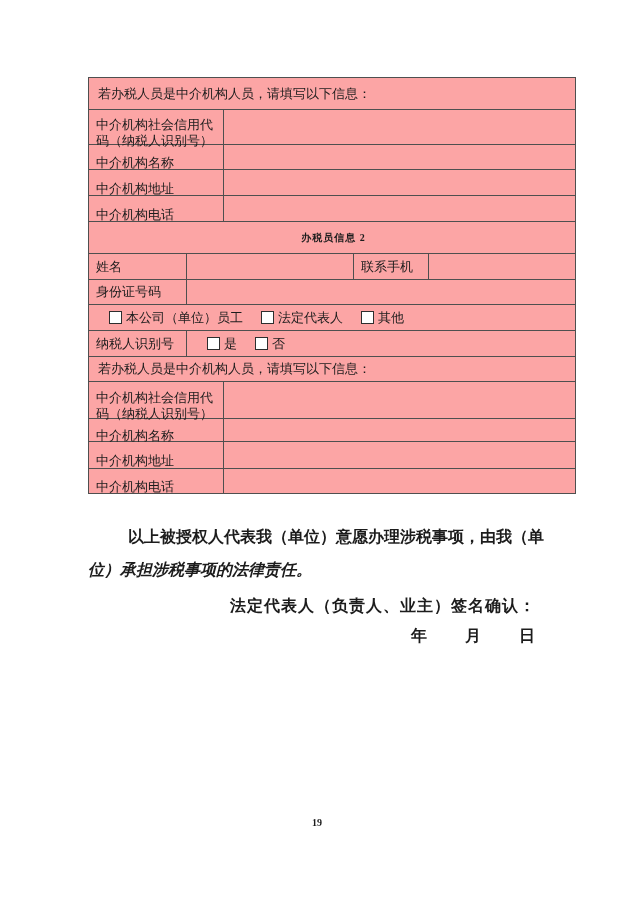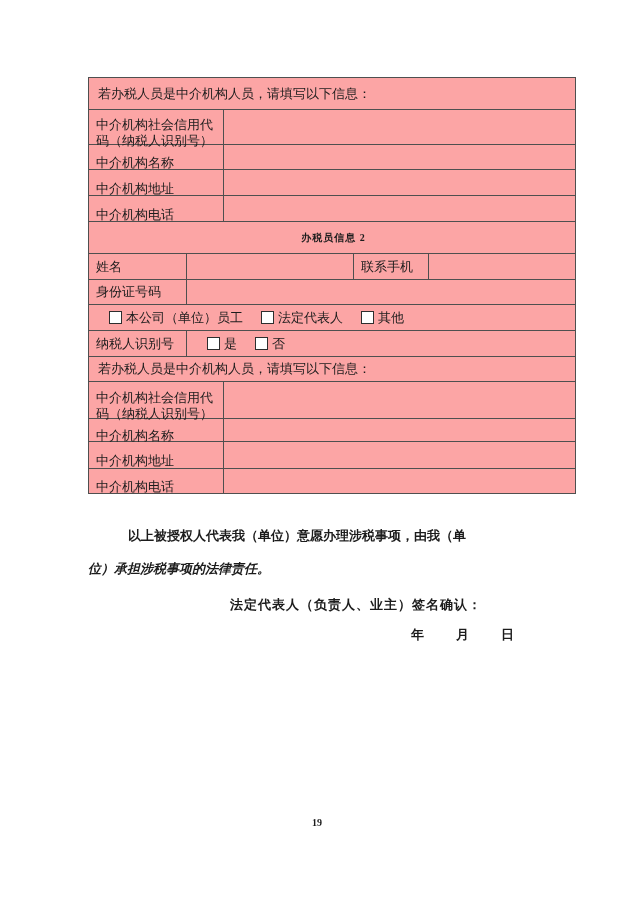--- a/index.html
+++ b/index.html
@@ -29,21 +29,21 @@
   .header-cell{flex:1;justify-content:center;font-weight:bold;font-size:10px;letter-spacing:1px;}
   .h23{height:23px}.h25{height:25px}.h26{height:26px}.h27{height:27px}
   .h31{height:31px}.h32{height:32px}.h35{height:35px}.h37{height:37px}
 
   
   .cbx-cell{padding-left:20px;}
   .opt{display:inline-flex;align-items:center;margin-right:18px;white-space:nowrap;}
   .box{width:11px;height:11px;border:1px solid #2e2e2e;margin-right:4px;flex:none;background:#fff;}
 
   
-  .decl{position:absolute;font-weight:bold;font-size:13px;white-space:nowrap;color:var(--ink);}
+  .decl{position:absolute;font-weight:bold;font-size:16px;white-space:nowrap;color:var(--ink);}
   #decl1{left:128px;top:527px;}
   #decl2{left:88px;top:560px;font-style:italic;}
   #sig{left:230px;top:596px;letter-spacing:1px;}
   #date{left:411px;top:626px;letter-spacing:2px;}
 
   
   .pageno{position:absolute;top:817px;left:0;width:100%;text-align:center;font-size:10px;font-weight:bold;}
 </style>
 </head>
 <body>

